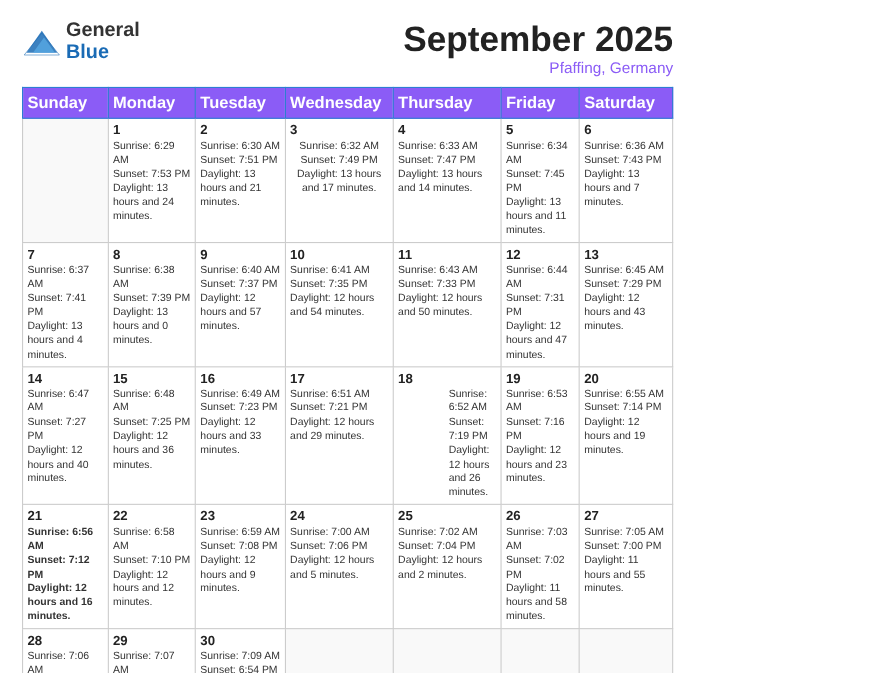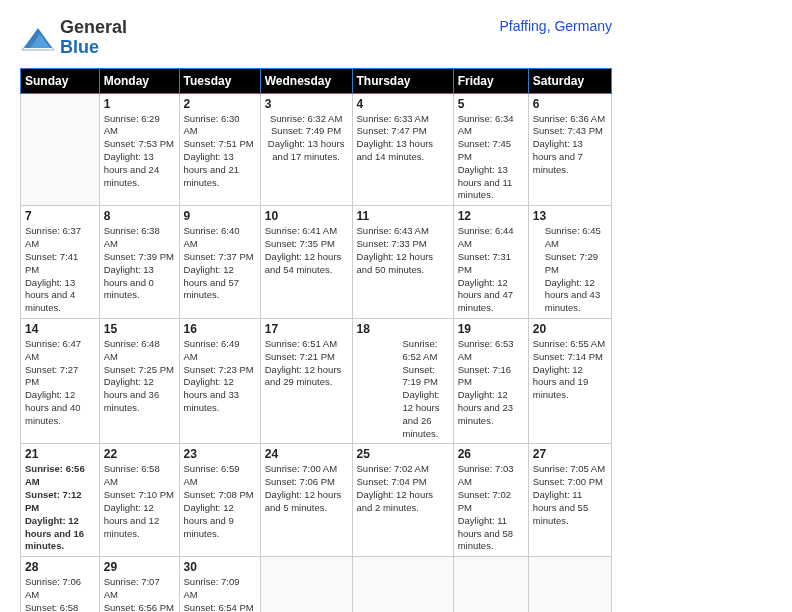--- a/index.html
+++ b/index.html
@@ -51,34 +51,33 @@
       text-align: right;
     }
     .month-title {
       font-size: 32px;
       font-weight: bold;
       color: #222;
       line-height: 1.1;
     }
     .location {
       font-size: 14px;
-      color: #1d4ed8;
-      text-align: center;
+      color: #8b5cf6;
     }
     .calendar-table {
       width: 100%;
       border-collapse: collapse;
       font-size: 10.5px;
     }
     .calendar-table th {
-      background-color: #000000;
+      background-color: #8b5cf6;
       color: #fff;
       padding: 5px 4px;
       text-align: left;
-      font-size: 12px;
+      font-size: 15px;
       font-weight: bold;
       border: 1px solid #2d7dd2;
     }
     .calendar-table td {
       border: 1px solid #ccc;
       vertical-align: top;
       padding: 3px 4px;
       width: 113px;
       min-height: 80px;
       height: 90px;
@@ -108,20 +107,21 @@
         <polygon points="4,28 18,8 32,28" fill="#1a6bb5" opacity="0.85"></polygon>
         <polygon points="10,28 20,14 30,28" fill="#5aaee8" opacity="0.7"></polygon>
         <polygon points="2,30 18,10 34,30" fill="none" stroke="#1a6bb5" stroke-width="0.5"></polygon>
       </svg>
       <div class="logo-text">
         <span class="logo-general">General</span>
         <span class="logo-blue">Blue</span>
       </div>
     </div>
     <div class="title-block">
+      <div class="month-title">September 2025</div>
       <div class="location">Pfaffing, Germany</div>
     </div>
   </div>
 
   <table class="calendar-table">
     <thead>
       <tr>
         <th>Sunday</th>
         <th>Monday</th>
         <th>Tuesday</th>
@@ -203,21 +203,21 @@
 Daylight: 12 hours and 50 minutes.</div>
           </td>
           <td>
             <div class="day-number">12</div>
             <div class="day-info" style="white-space: pre-line;">Sunrise: 6:44 AM
 Sunset: 7:31 PM
 Daylight: 12 hours and 47 minutes.</div>
           </td>
           <td>
             <div class="day-number">13</div>
-            <div class="day-info" style="white-space: pre-line; margin-left: 12px;">Sunrise: 6:45 AM
+            <div class="day-info" style="white-space: pre-line;">Sunrise: 6:45 AM
 Sunset: 7:29 PM
 Daylight: 12 hours and 43 minutes.</div>
           </td>
         </tr>
         <tr>
           <td>
             <div class="day-number">14</div>
             <div class="day-info" style="white-space: pre-line;">Sunrise: 6:47 AM
 Sunset: 7:27 PM
 Daylight: 12 hours and 40 minutes.</div>

